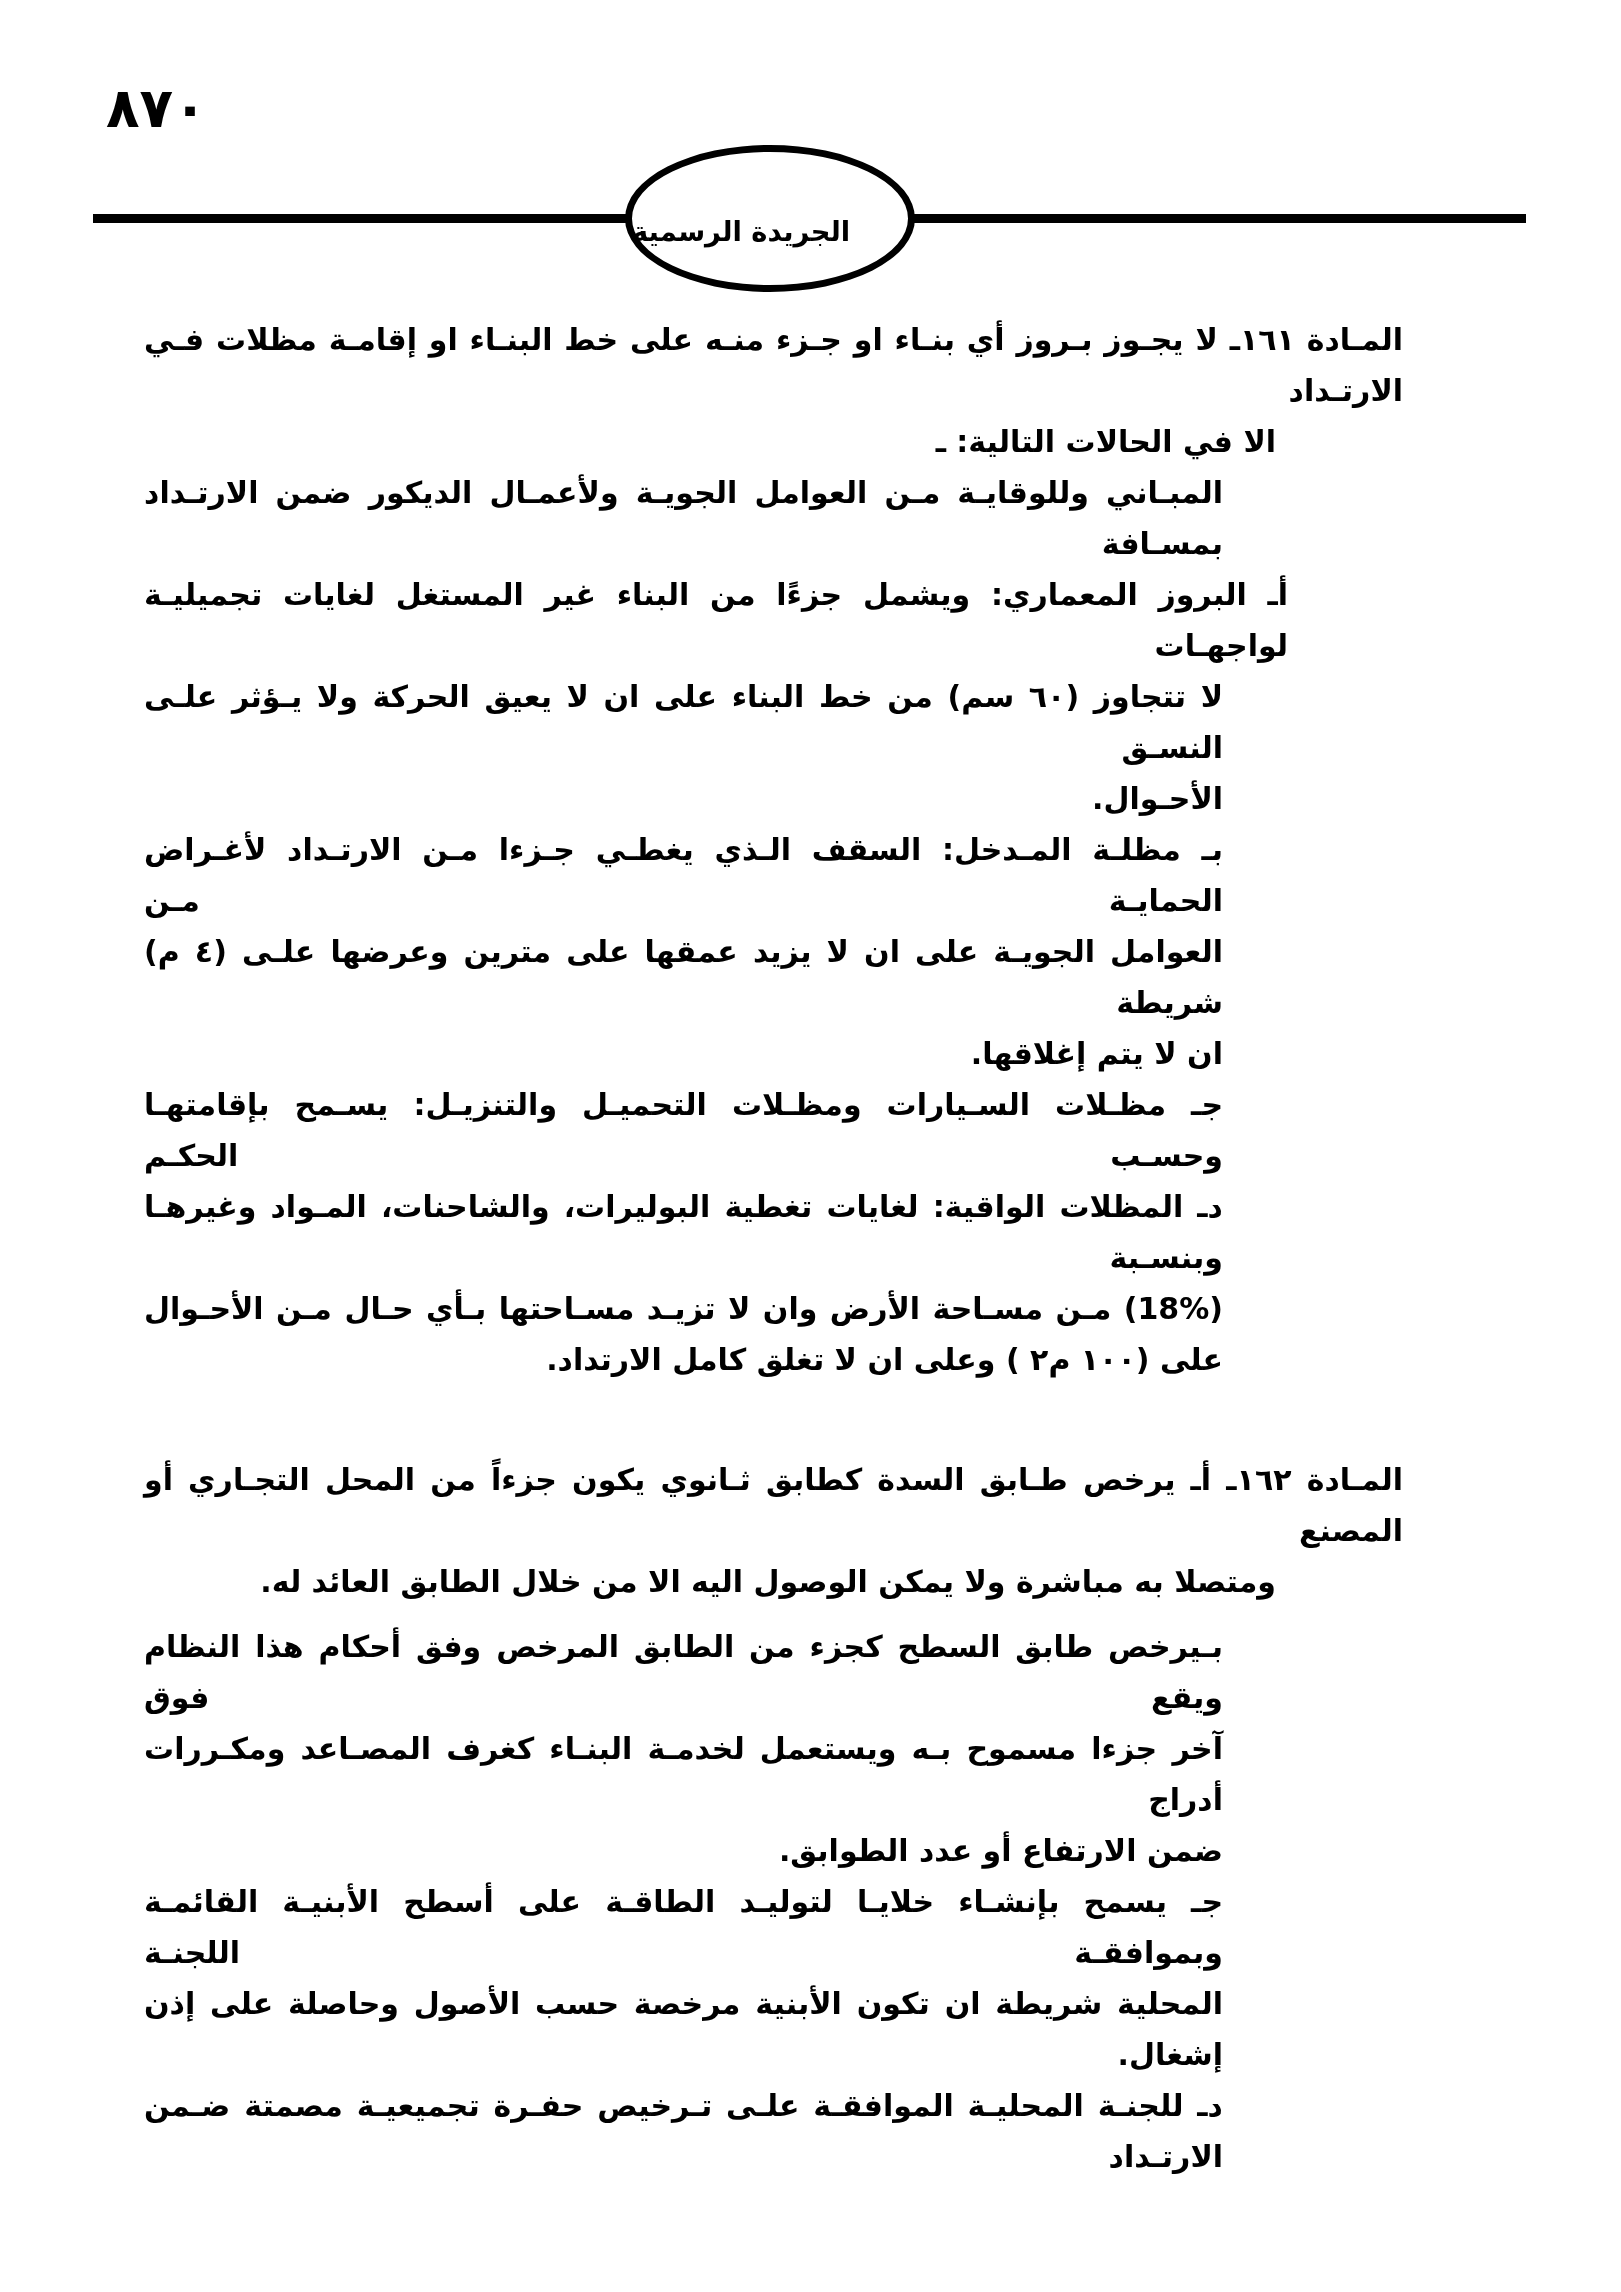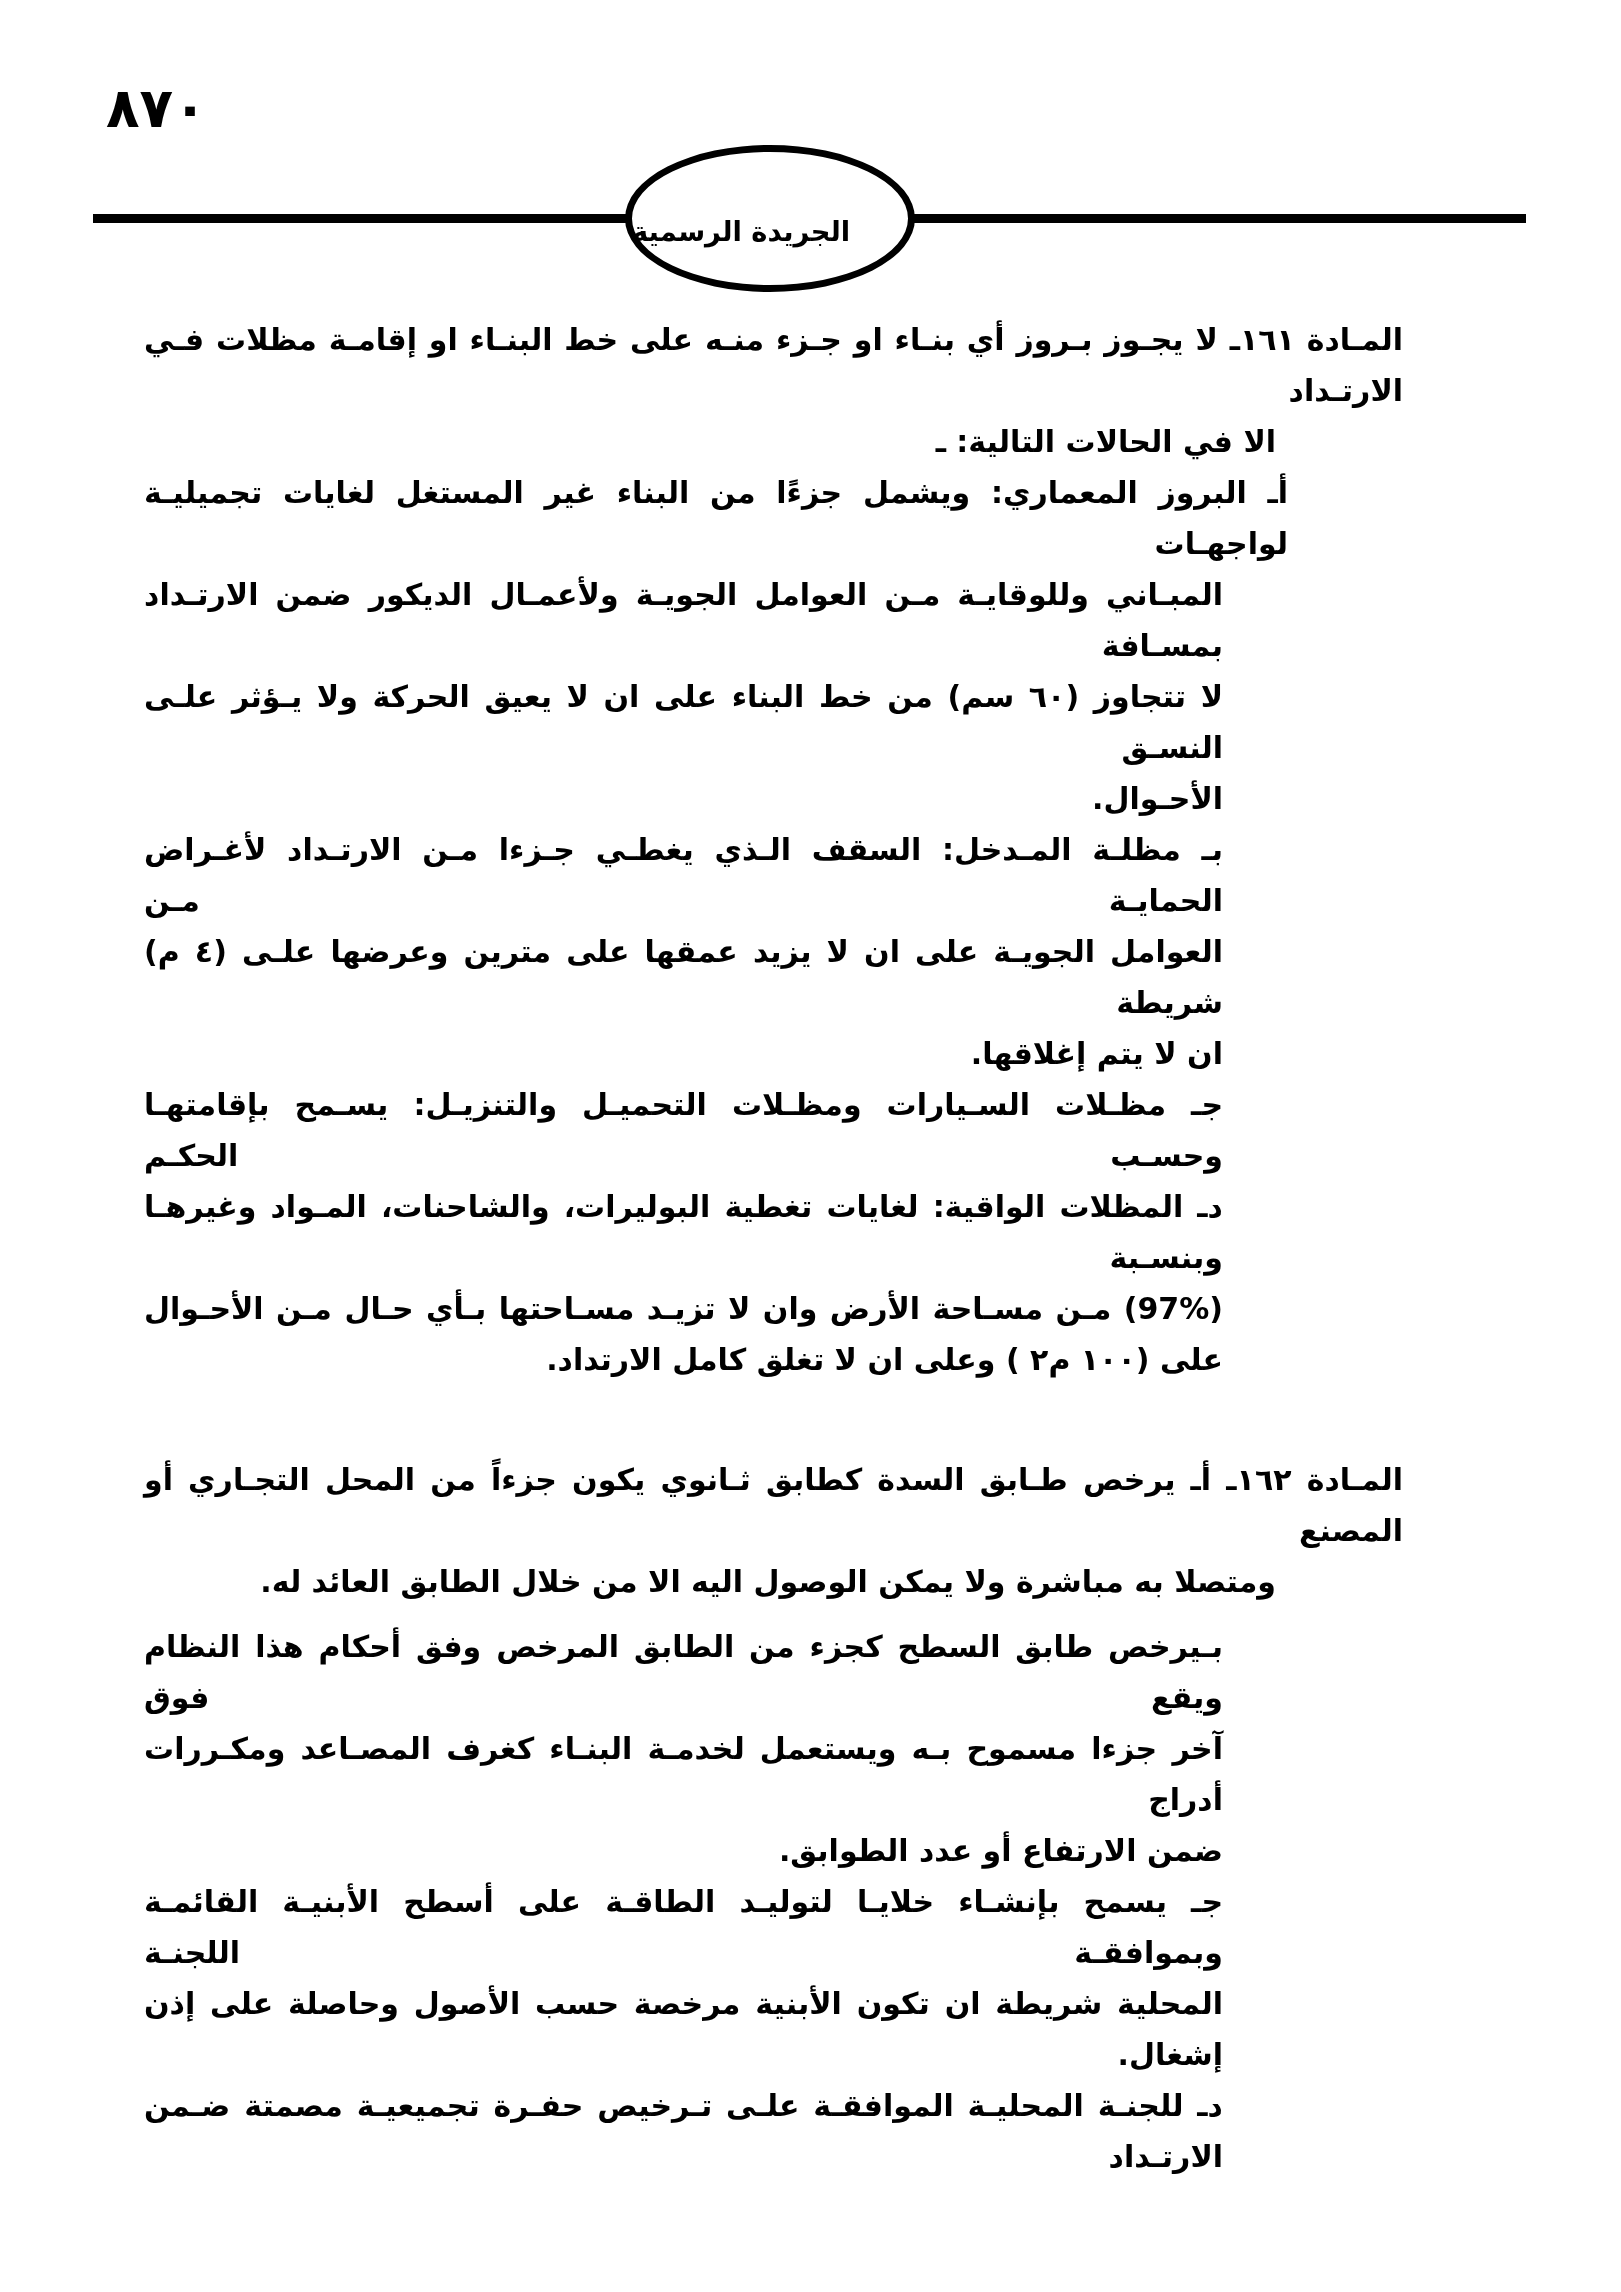--- a/index.html
+++ b/index.html
@@ -69,36 +69,36 @@
   </div>
 
   <main class="body-text">
 
     <section>
       <div class="para hang">
         <div class="ln ln-first">المـادة ١٦١ـ لا يجـوز بـروز أي بنـاء او جـزء منـه على خط البنـاء او إقامـة مظلات فـي الارتـداد</div>
         <div class="ln ln-last">الا في الحالات التالية: ـ</div>
       </div>
       <div class="para item">
+        <div class="ln">المبـاني وللوقايـة مـن العوامل الجويـة ولأعمـال الديكور ضمن الارتـداد بمسـافة</div>
         <div class="ln outdent-a">أـ البروز المعماري: ويشمل جزءًا من البناء غير المستغل لغايات تجميليـة لواجهـات</div>
-        <div class="ln">المبـاني وللوقايـة مـن العوامل الجويـة ولأعمـال الديكور ضمن الارتـداد بمسـافة</div>
         <div class="ln">لا تتجاوز (٦٠ سم) من خط البناء على ان لا يعيق الحركة ولا يـؤثر علـى النسـق</div>
         <div class="ln ln-last">الأحـوال.</div>
       </div>
       <div class="para item">
         <div class="ln">بـ مظلـة المـدخل: السقف الـذي يغطـي جـزءا مـن الارتـداد لأغـراض الحمايـة مـن</div>
         <div class="ln">العوامل الجويـة على ان لا يزيد عمقها على مترين وعرضها علـى (٤ م) شريطة</div>
         <div class="ln ln-last">ان لا يتم إغلاقها.</div>
       </div>
       <div class="para item">
         <div class="ln">جـ مظـلات السـيارات ومظـلات التحميـل والتنزيـل: يسـمح بإقامتهـا وحسـب الحكـم</div>
       </div>
       <div class="para item">
         <div class="ln">دـ المظلات الواقية: لغايات تغطية البوليرات، والشاحنات، المـواد وغيرهـا وبنسـبة</div>
-        <div class="ln">(97%) مـن مسـاحة الأرض وان لا تزيـد مسـاحتها بـأي حـال مـن الأحـوال</div>
+        <div class="ln">(18%) مـن مسـاحة الأرض وان لا تزيـد مسـاحتها بـأي حـال مـن الأحـوال</div>
         <div class="ln ln-last">على (١٠٠ م٢ ) وعلى ان لا تغلق كامل الارتداد.</div>
       </div>
     </section>
 
     <section>
       <div class="para hang mt-162">
         <div class="ln ln-first">المـادة ١٦٢ـ أـ يرخص طـابق السدة كطابق ثـانوي يكون جزءاً من المحل التجـاري أو المصنع</div>
         <div class="ln ln-last">ومتصلا به مباشرة ولا يمكن الوصول اليه الا من خلال الطابق العائد له.</div>
       </div>
       <div class="para item mt-b">

